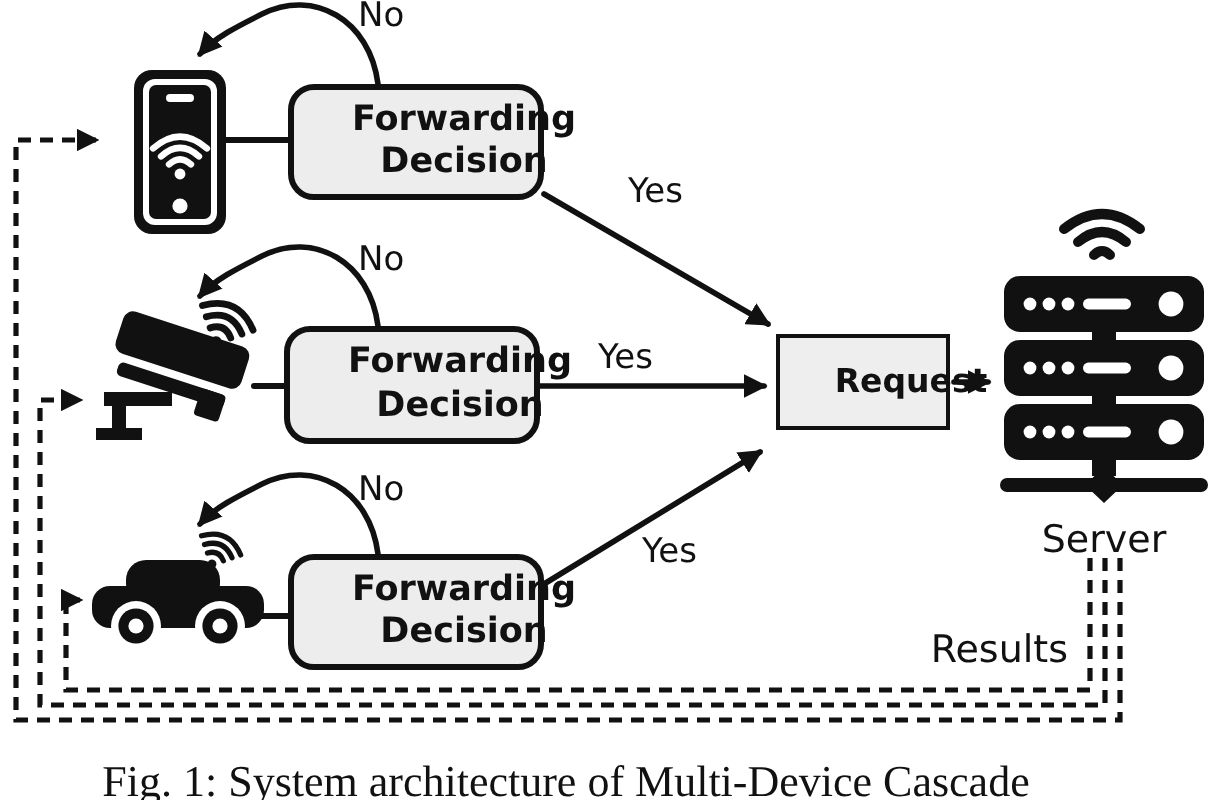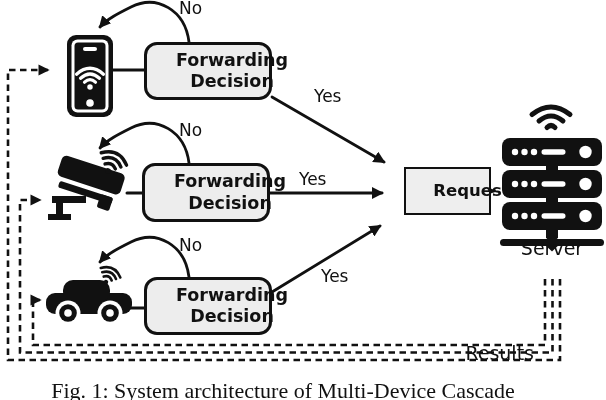--- a/index.html
+++ b/index.html
@@ -144,27 +144,27 @@
     <span>Decision</span>
   </div>
   <div class="box" style="left:142px;top:163px;width:128px;height:59px;">
     <span>Forwarding</span>
     <span>Decision</span>
   </div>
   <div class="box" style="left:144px;top:277px;width:128px;height:58px;">
     <span>Forwarding</span>
     <span>Decision</span>
   </div>
-  <div class="box queue" style="left:388px;top:167px;width:87px;height:48px;margin-left:16px;">
+  <div class="box queue" style="left:388px;top:167px;width:87px;height:48px;">
     <span>Request</span>
   </div>
 
   <div class="lbl" style="left:179px;top:0px;">No</div>
   <div class="lbl" style="left:179px;top:122px;">No</div>
   <div class="lbl" style="left:179px;top:237px;">No</div>
   <div class="lbl" style="left:314px;top:88px;">Yes</div>
   <div class="lbl" style="left:299px;top:171px;">Yes</div>
   <div class="lbl" style="left:321px;top:268px;">Yes</div>
-  <div class="lbl big" style="left:514px;top:239px;width:76px;text-align:center;">Server</div>
-  <div class="lbl big" style="left:452px;top:316px;width:82px;text-align:right;margin-top:28px;">Results</div>
+  <div class="lbl big" style="left:514px;top:261px;width:76px;text-align:center;">Server</div>
+  <div class="lbl big" style="left:452px;top:316px;width:82px;text-align:right;">Results</div>
 
   <div class="caption">Fig. 1: System architecture of Multi-Device Cascade</div>
 </div>
 
 </body></html>

